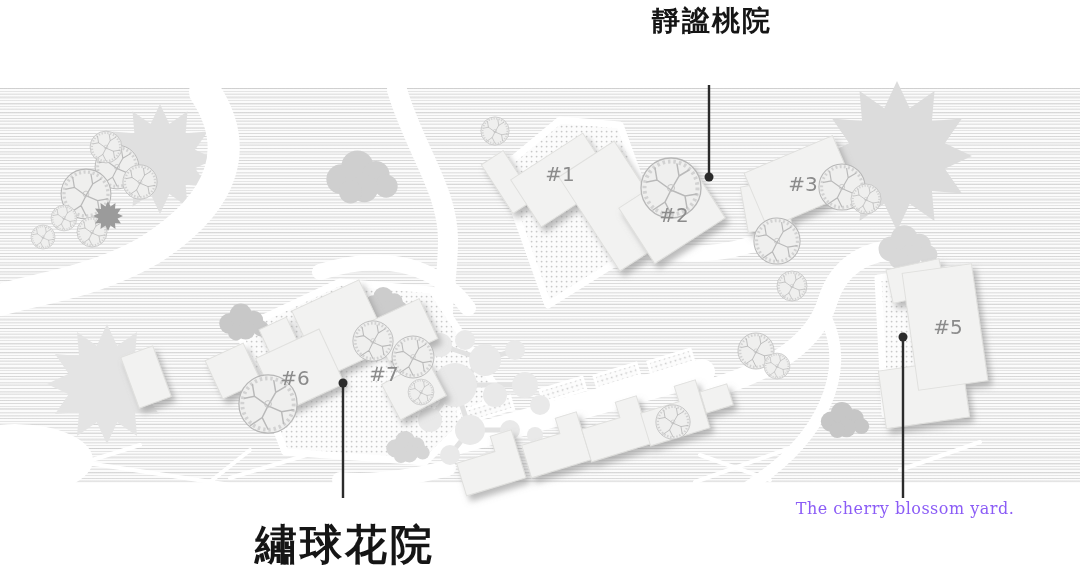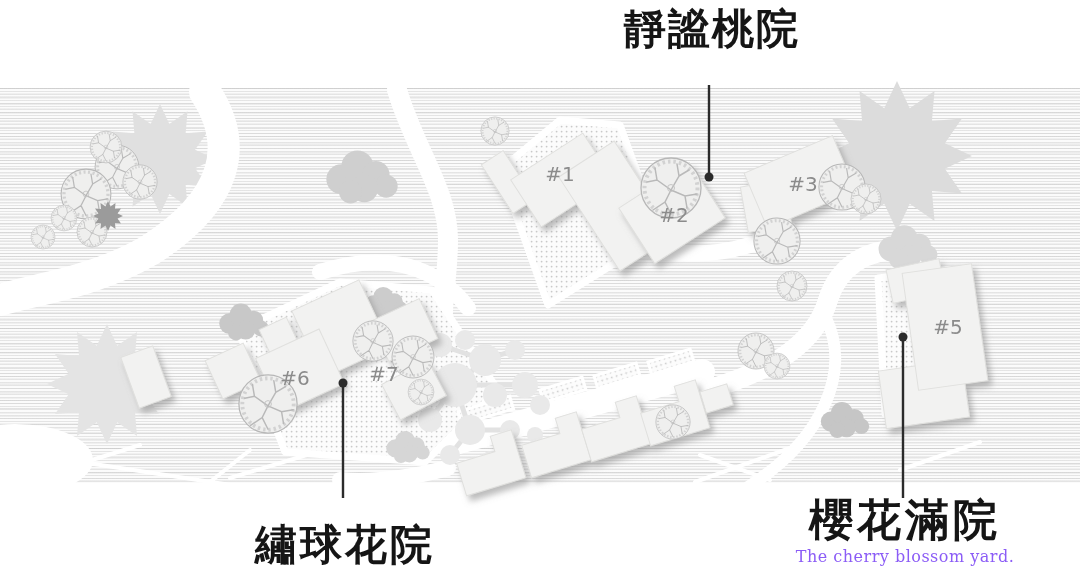--- a/index.html
+++ b/index.html
@@ -14,21 +14,21 @@
   #plan-svg{position:absolute;left:0;top:0;width:1080px;height:581px;}
   .bld{fill:var(--building-fill);stroke:var(--building-edge);stroke-width:1;}
   .wpath{stroke:var(--path-white);fill:none;stroke-linecap:round;}
   .plot{fill:url(#dots);stroke:#ffffff;stroke-width:7;stroke-linejoin:round;}
   .numlbl{font:20px "DejaVu Sans",sans-serif;fill:var(--number-text);text-anchor:middle;}
   .leader{stroke:var(--leader-line);stroke-width:2.4;}
   .ldot{fill:var(--leader-line);}
   .garden-label{position:absolute;width:320px;text-align:center;}
   .garden-title{font-weight:bold;color:var(--title-text);line-height:1.08;}
   .garden-sub{color:var(--subtitle-text);margin-top:3px;}
-  .lt .garden-title{font-size:42px;letter-spacing:2px;}
+  .lt .garden-title{font-size:28px;letter-spacing:2px;}
   .lt .garden-sub{font-size:15px;letter-spacing:3.5px;}
   .lbl .garden-title{font-size:42px;letter-spacing:3px;}
   .lbl .garden-sub{font-size:15px;letter-spacing:4.5px;}
   .lbr .garden-title{font-size:44px;letter-spacing:4px;}
   .lbr .garden-sub{font-size:16px;letter-spacing:.5px;color:#8b5cf6;}
 </style>
 </head>
 <body>
 
 <div id="stage">
@@ -209,17 +209,16 @@
 
   <div class="garden-label lt" style="left:552px;top:6px;">
     <div class="garden-title">靜謐桃院</div>
   </div>
 
   <div class="garden-label lbl" style="left:185px;top:522px;">
     <div class="garden-title">繡球花院</div>
   </div>
 
   <div class="garden-label lbr" style="left:745px;top:496px;">
-    <div class="garden-title">櫻花滿院</div>
     <div class="garden-sub">The cherry blossom yard.</div>
   </div>
 
 </div>
 
 </body></html>

